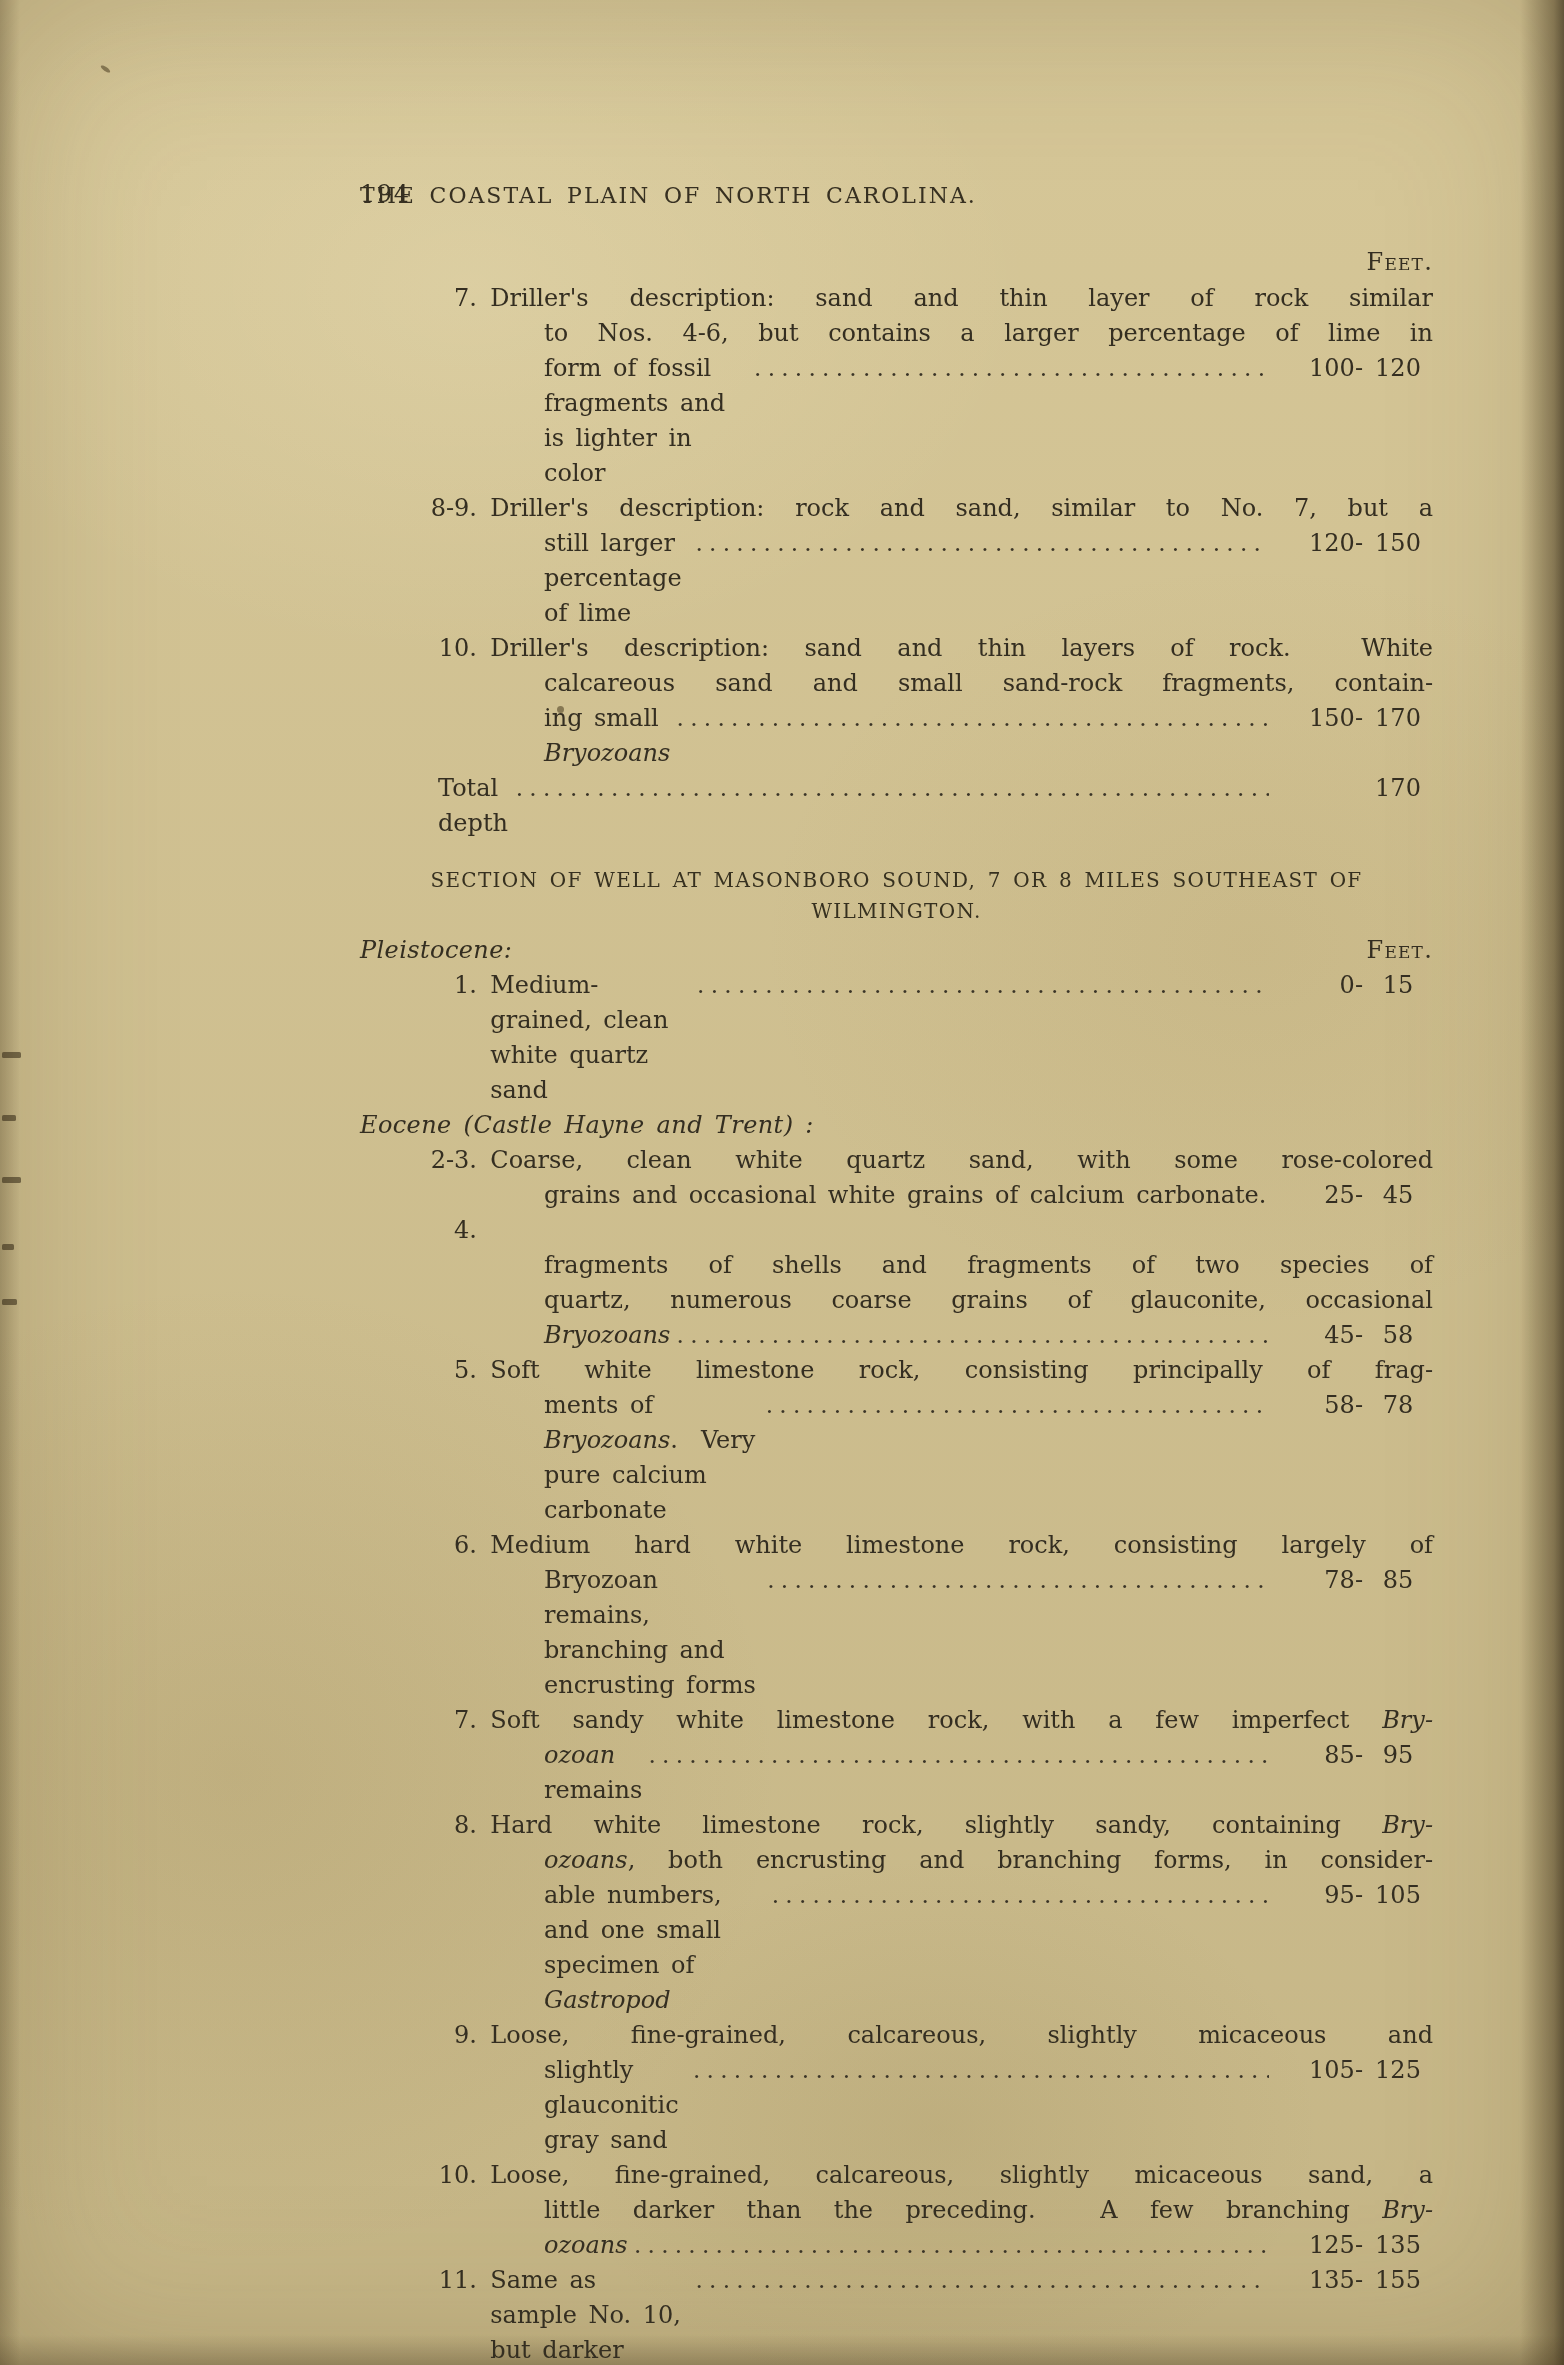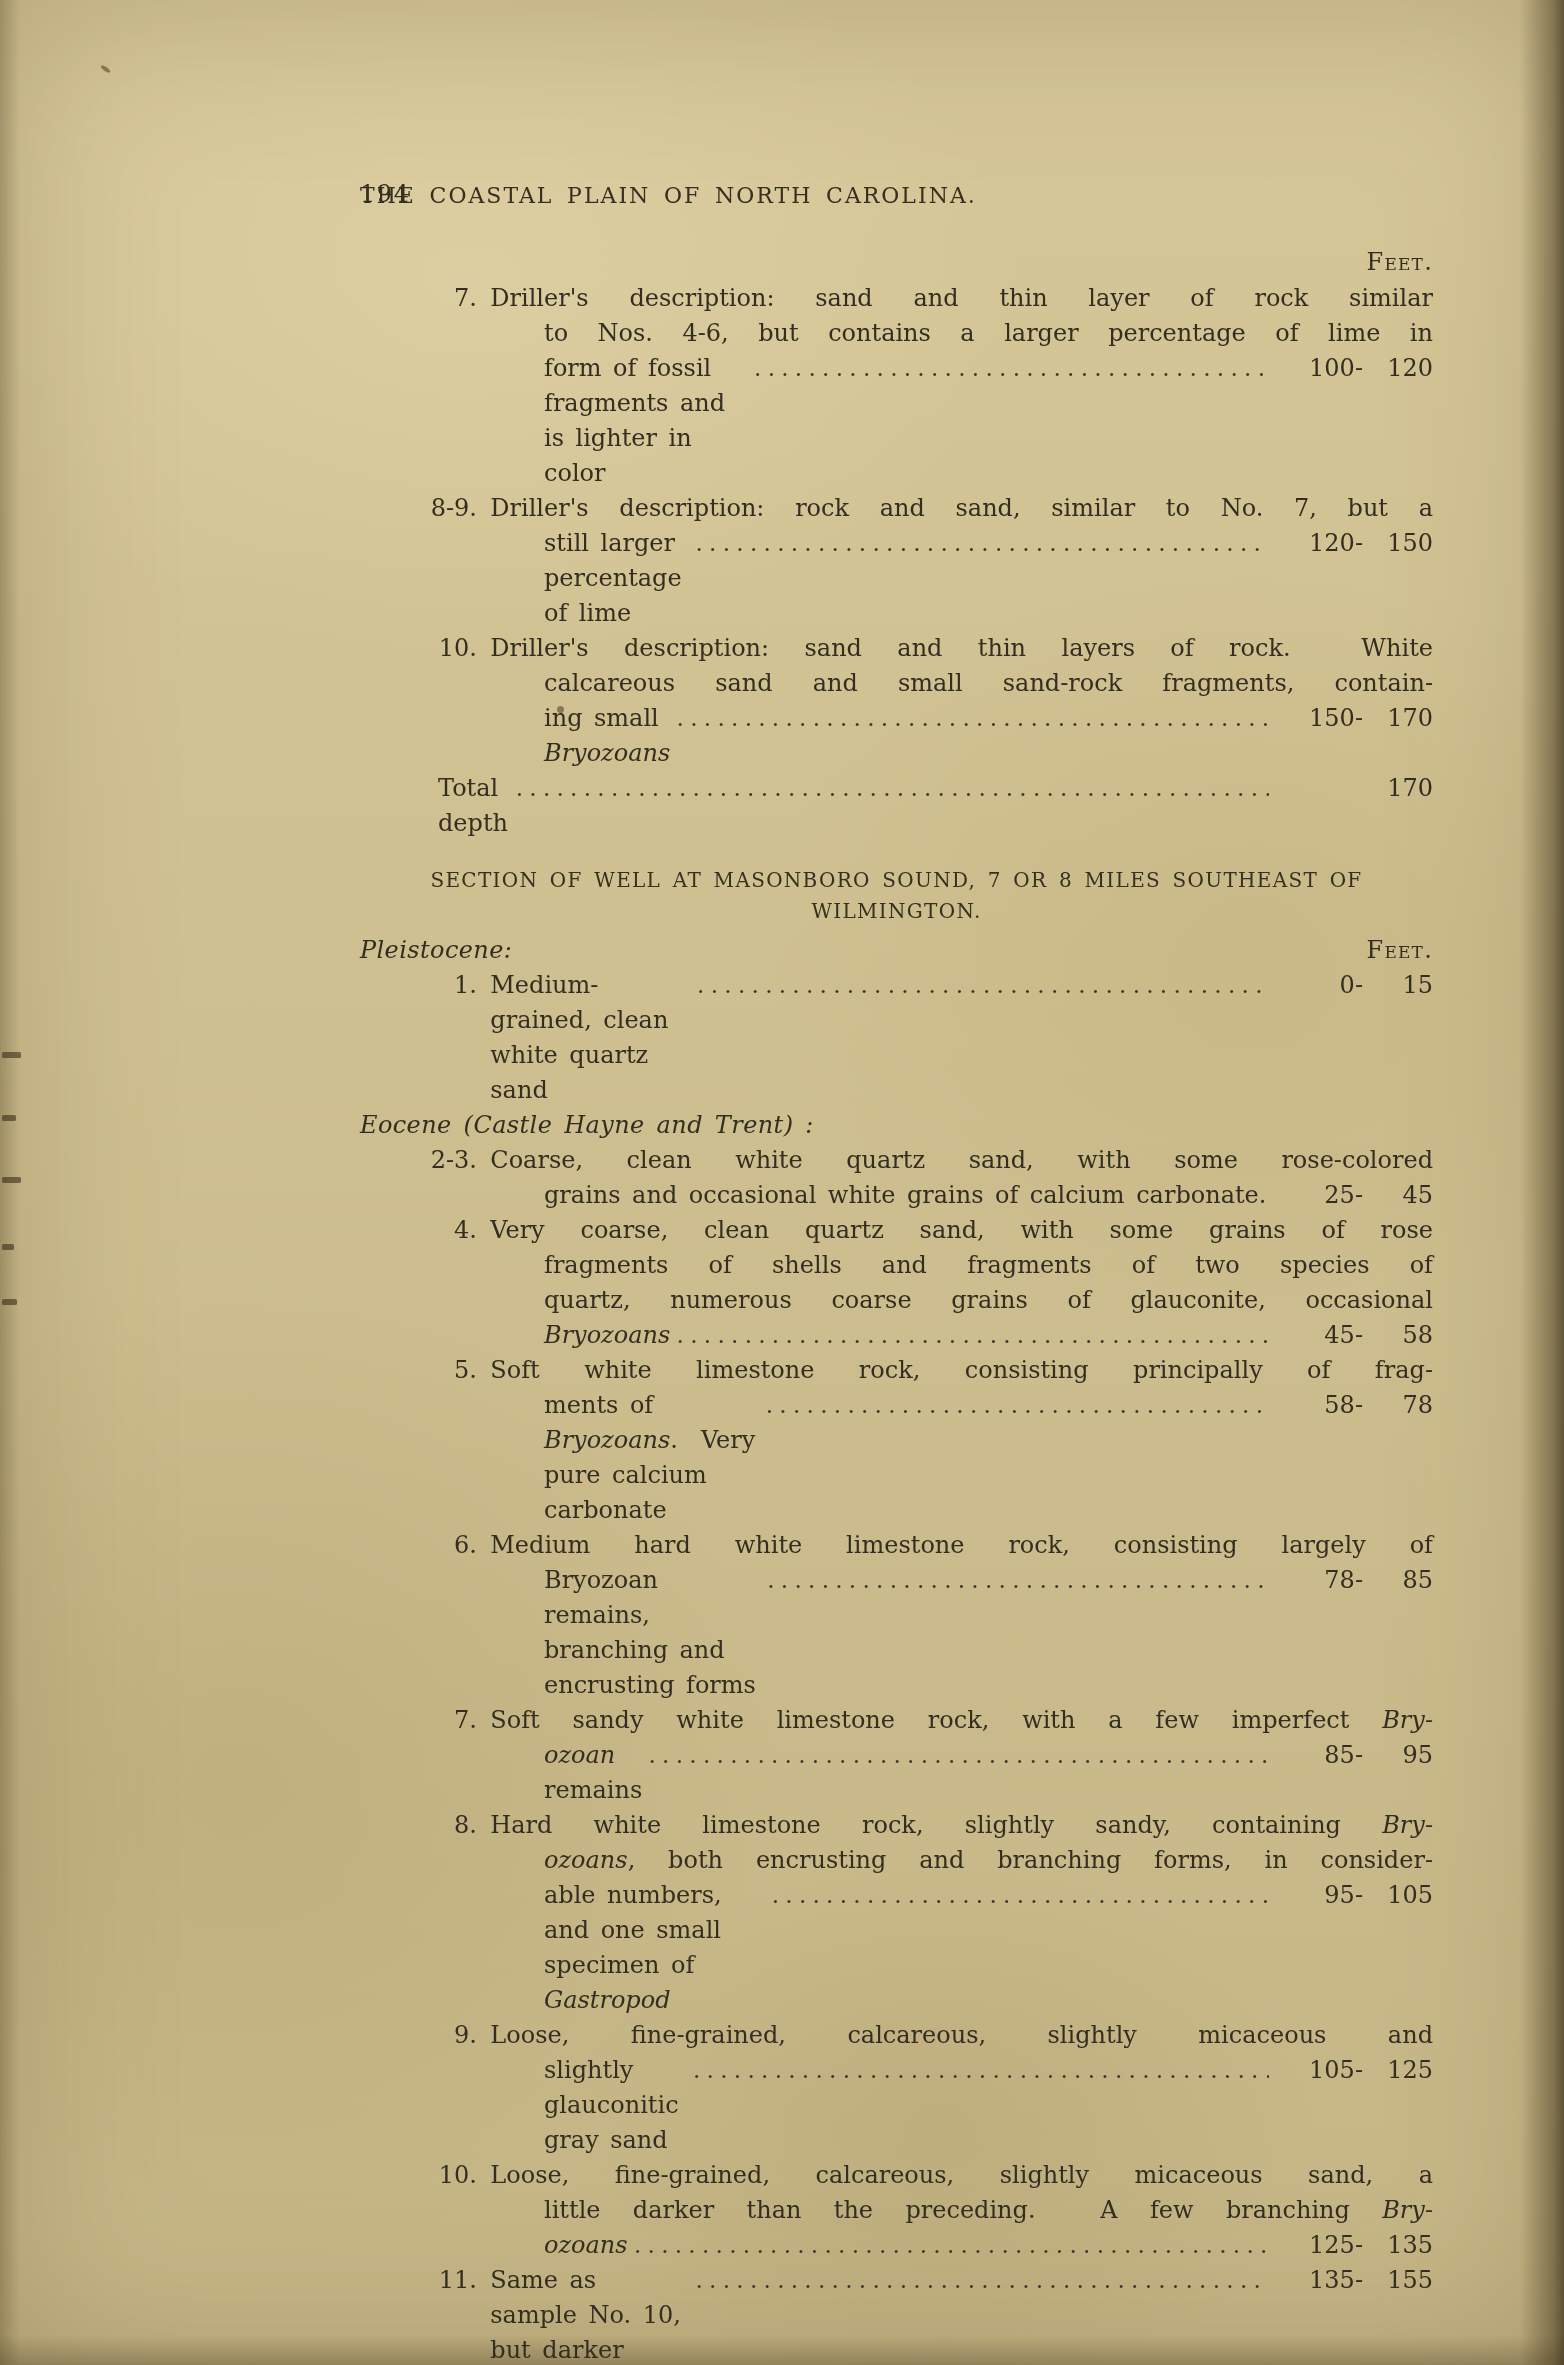--- a/index.html
+++ b/index.html
@@ -55,21 +55,21 @@
   .row.full .txt{flex:1;text-align:justify;text-align-last:justify;}
   .num{flex:0 0 117px;text-align:right;padding-right:13.3px;white-space:pre;}
   .cont-pad{flex:0 0 184px;}
   .total-pad{flex:0 0 78px;}
   .cat-label{font-style:italic;letter-spacing:0.4px;}
   .it{font-style:italic;}
   .lead{flex:1 1 auto;overflow:hidden;white-space:nowrap;letter-spacing:6.3px;
     margin:0 7.8px 0 6.3px;color:#3a3427;font-size:23px;}
   .gap-fill{flex:1 1 auto;}
   .v1{flex:0 0 86px;text-align:right;white-space:pre;}
-  .v2{flex:0 0 70px;text-align:right;white-space:pre;}
+  .v2{flex:0 0 70px;text-align:center;white-space:pre;}
   .feet{font-variant:small-caps;font-size:24px;letter-spacing:1.2px;flex:0 0 auto;}
   .feet-row{display:flex;justify-content:flex-end;line-height:31px;margin-bottom:3.1px;}
 </style>
 </head>
 <body>
 
 <div class="page">
   <div class="edge-left"></div>
   <div class="edge-right"></div>
   <div class="edge-bottom"></div>
@@ -162,21 +162,20 @@
       </div>
       <div class="row">
         <span class="cont-pad"></span>
         <span class="txt"><span>grains and occasional white grains of calcium carbonate.</span></span>
         <span class="gap-fill"></span>
         <span class="v1">25-</span>
         <span class="v2">45</span>
       </div>
       <div class="row full">
         <span class="num">4.</span>
-        <span class="txt"><span>Very coarse, clean quartz sand, with some grains of rose</span></span>
       </div>
       <div class="row full">
         <span class="cont-pad"></span>
         <span class="txt"><span>fragments of shells and fragments of two species of</span></span>
       </div>
       <div class="row full">
         <span class="cont-pad"></span>
         <span class="txt"><span>quartz, numerous coarse grains of glauconite, occasional</span></span>
       </div>
       <div class="row">

